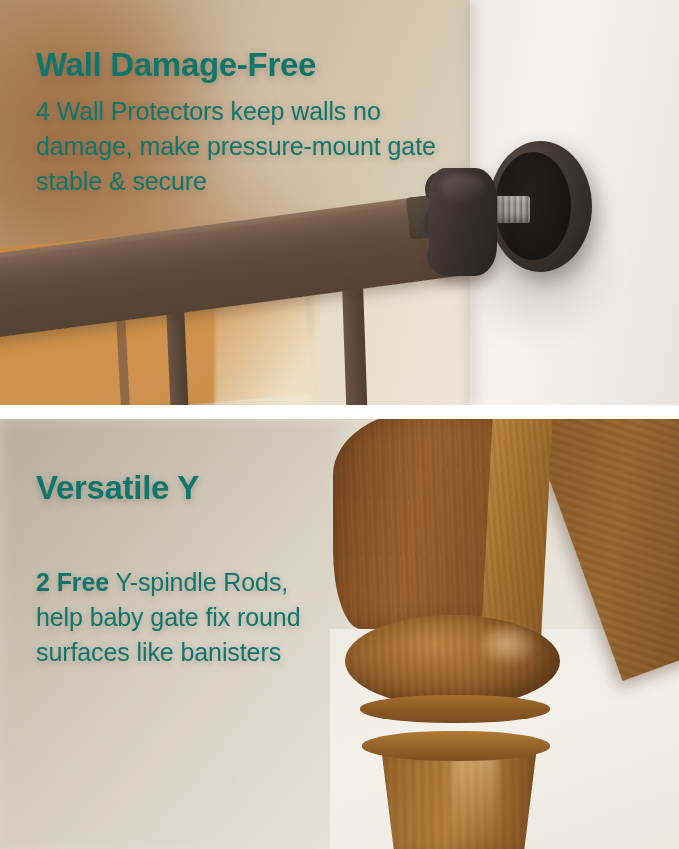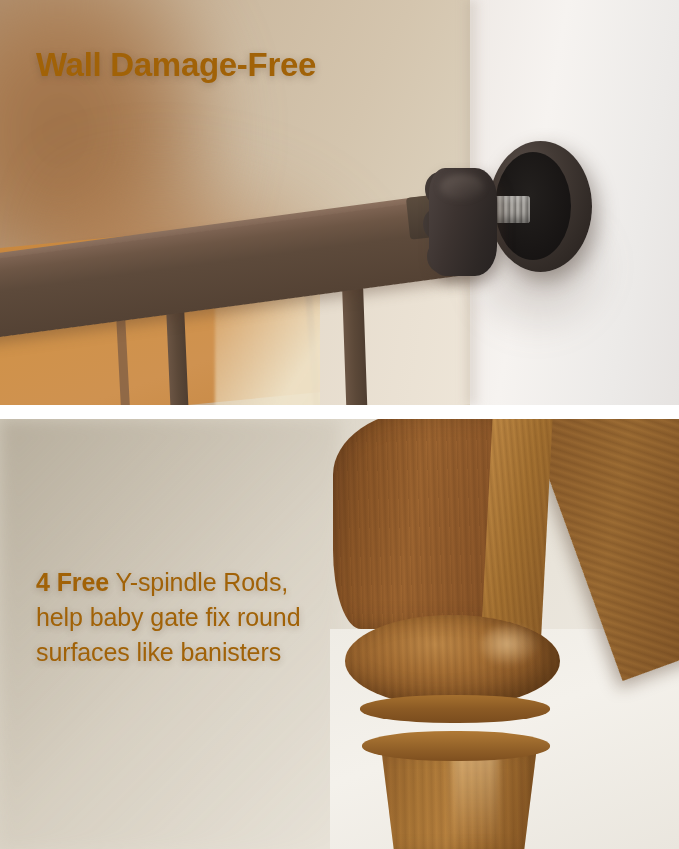--- a/index.html
+++ b/index.html
@@ -201,21 +201,21 @@
     clip-path:polygon(6% 0%, 94% 0%, 86% 100%, 14% 100%);
     box-shadow:inset -10px 0 22px rgba(50,28,10,.35);
   }
   .post-lower-hi {
     position:absolute; left:452px; top:330px; width:46px; height:96px;
     background:linear-gradient(180deg, rgba(255,226,178,.42), rgba(255,226,178,0));
     filter:blur(4px);
   }
 
   
-  .txt { position:absolute; z-index:30; color:#a16207; }
+  .txt { position:absolute; z-index:30; color:#0f766e; }
   .heading {
     font-size:33px; font-weight:700; letter-spacing:-.3px; line-height:41px;
     text-shadow:0 2px 7px rgba(95,70,50,.34);
   }
   .body {
     font-size:25px; font-weight:400; line-height:35px; letter-spacing:-.1px;
     text-shadow:0 2px 6px rgba(95,70,50,.30);
   }
   .body b { font-weight:700; }
   #top-heading  { left:36px; top:44px; width:420px; }
@@ -252,20 +252,21 @@
       <div class="t-rod"></div>
       <div class="knob-stub"></div>
       <div class="knob-lobe kl1"></div>
       <div class="knob-lobe kl2"></div>
       <div class="knob-lobe kl3"></div>
       <div class="knob"></div>
       <div class="knob-hi"></div>
     </div>
 
     <div class="txt heading" id="top-heading">Wall Damage-Free</div>
+    <div class="txt body" id="top-body">4 Wall Protectors keep walls no damage, make pressure-mount gate stable &amp; secure</div>
   </div>
 
   <div class="divider"></div>
 
   <div class="panel" id="panel-bottom">
     <div class="scene">
       <div class="b-wall"></div>
       <div class="b-wall-shade"></div>
       <div class="b-wall-lower"></div>
 
@@ -279,20 +280,21 @@
     <div class="scene" style="top:-419px;height:849px;">
       <div class="post-collar1" style="top:695px;"></div>
       <div class="post-lower" style="top:744px;"></div>
       <div class="post-lower-hi" style="top:749px;"></div>
       <div class="post-collar2" style="top:731px;"></div>
 
     </div>
   </div>
 
   <div class="txt heading" id="bot-heading">
+    <div>Versatile Y</div>
   </div>
   <div class="txt body" id="bot-body">
-    <b>4 Free</b><span style="white-space: pre-wrap;"> Y-spindle Rods,
+    <b>2 Free</b><span style="white-space: pre-wrap;"> Y-spindle Rods,
 help baby gate fix round
 surfaces like banisters</span>
   </div>
 
 </div>
 
 </body></html>

